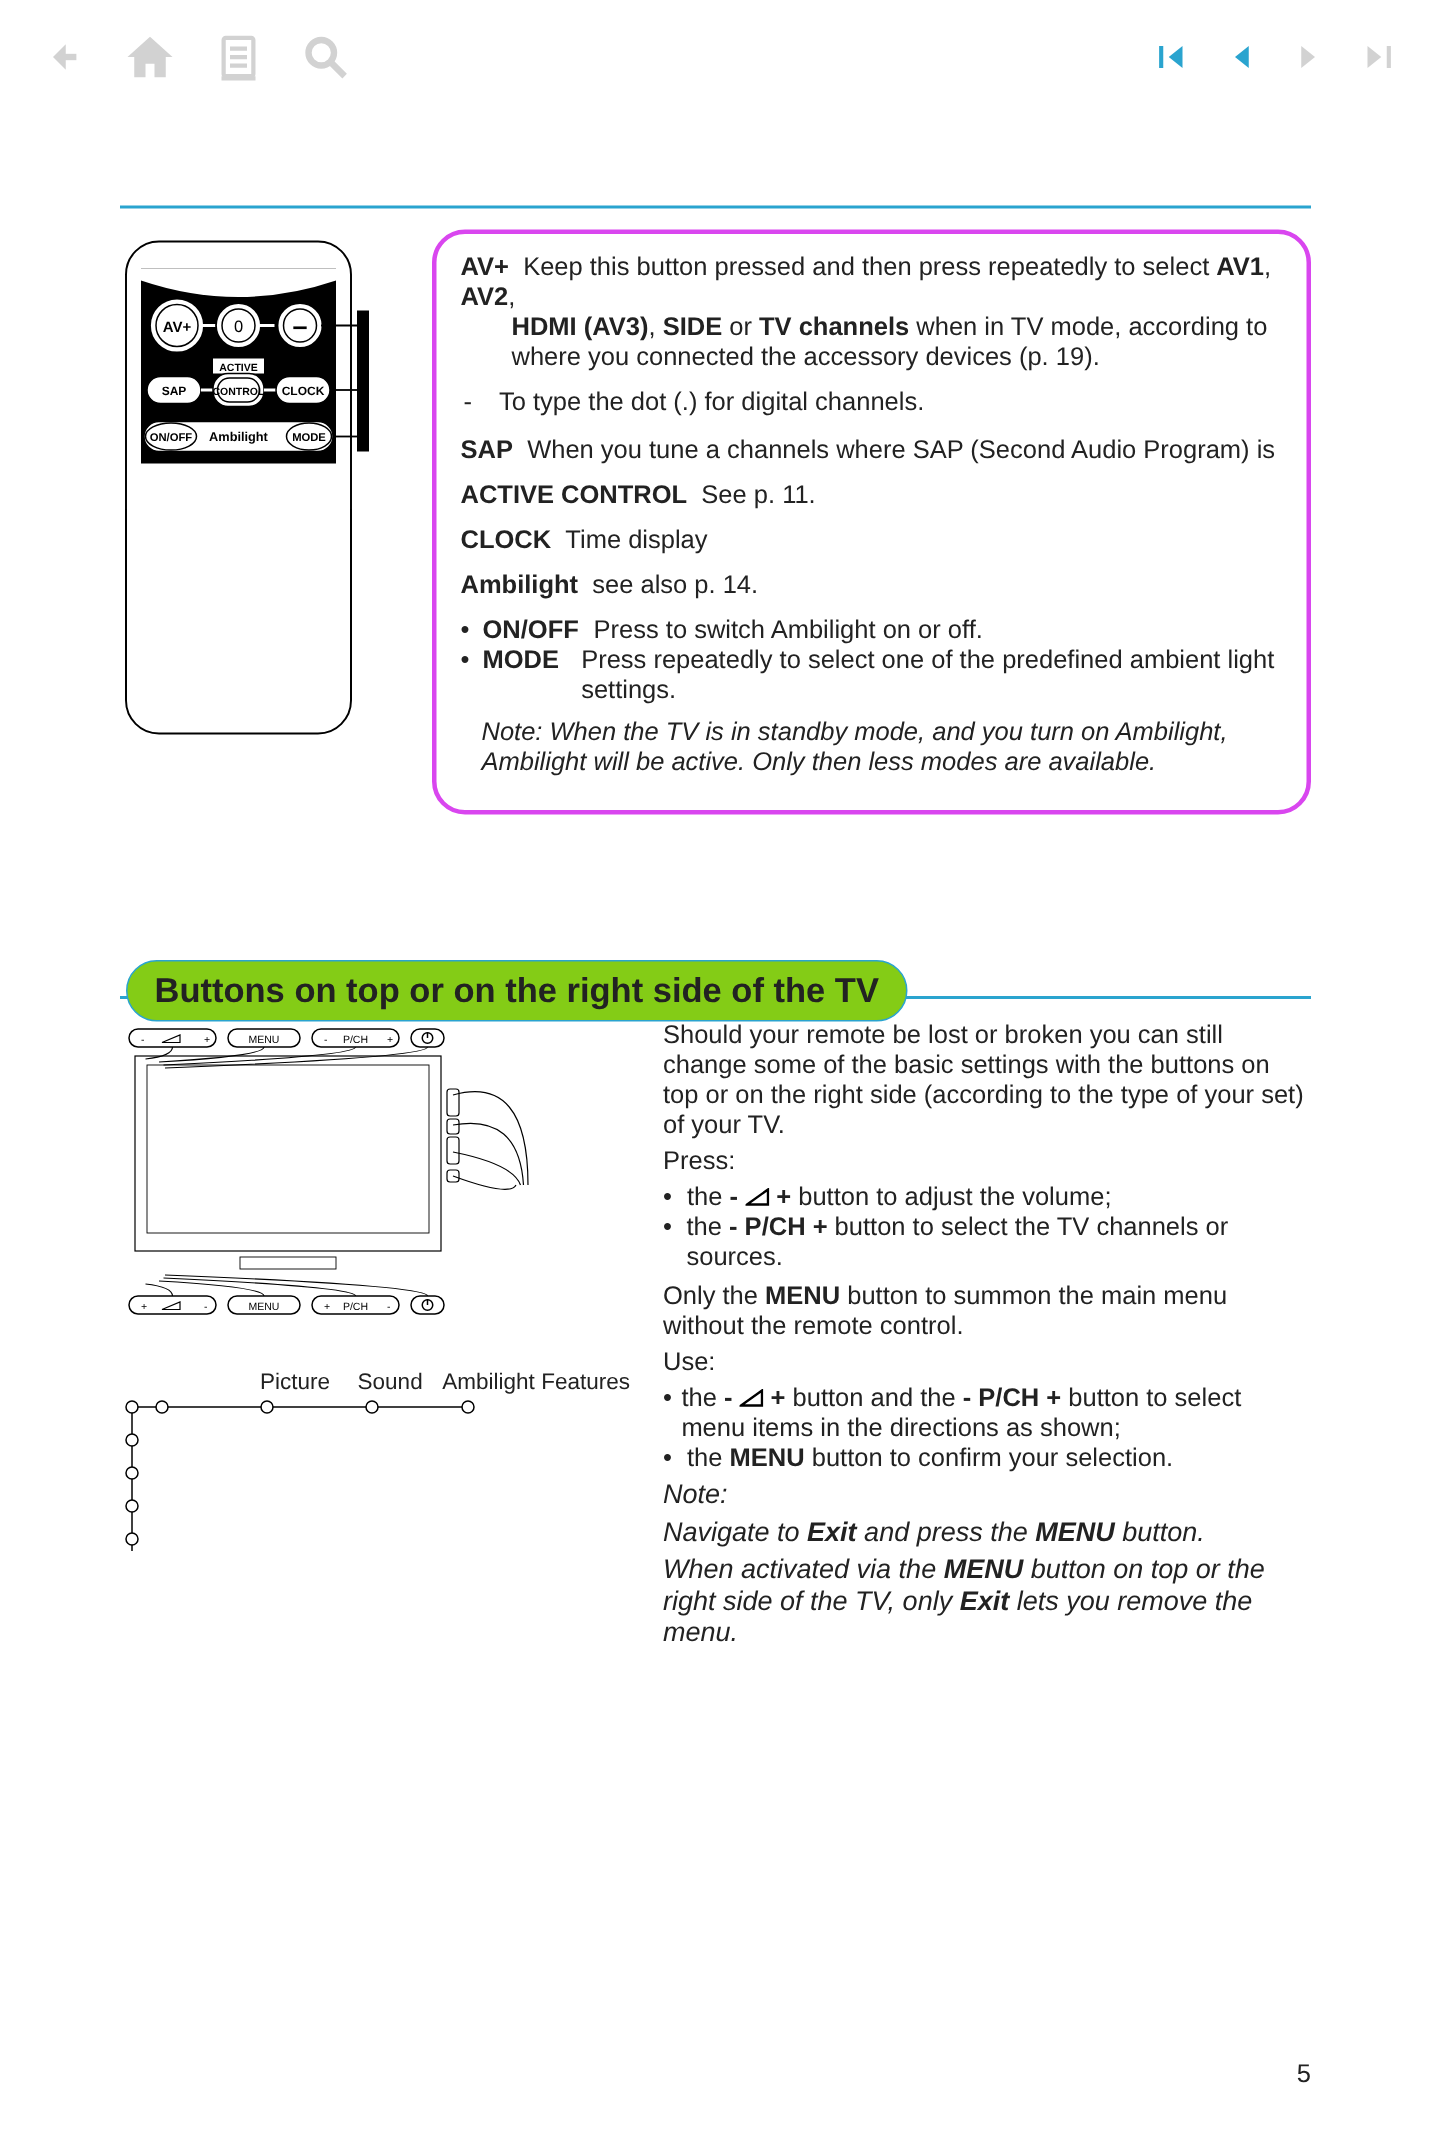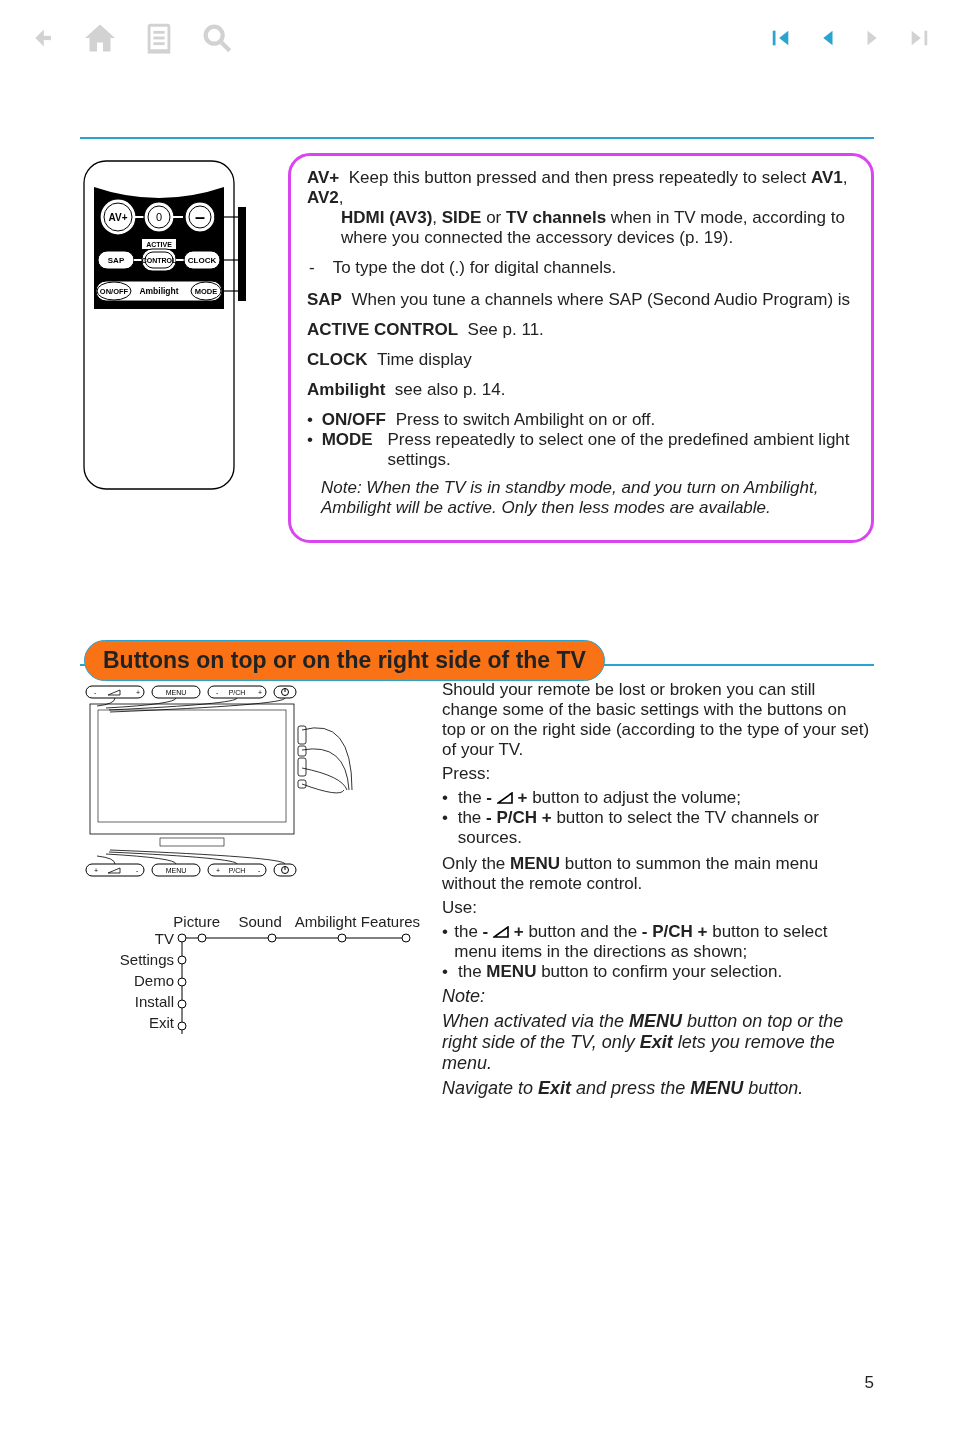--- a/index.html
+++ b/index.html
@@ -53,21 +53,21 @@
   .note { font-style: italic; margin-top:8px; padding-left:14px;}
   .section2 { margin-top: 80px; }
   .heading-bubble {
     display: inline-block;
     border: 1.5px solid #2aa4cf;
     border-radius: 999px;
     padding: 6px 18px;
     font-size: 23px;
     font-weight: bold;
     color: #222;
-    background: #f97316;
+    background: #84cc16;
     position: relative;
     top: 17px;
     left: 4px;
     z-index: 2;
   }
   .sec2-rule { border-top: 2px solid #2aa4cf; margin-top: 0; }
   .sec2-body { display: flex; gap: 22px; padding-top: 14px; }
   .tv-col { width: 340px; flex-shrink: 0; }
   .tv-svg { width: 340px; }
   .menu-tree { margin-top: 8px; font-size: 15px; }
@@ -280,27 +280,20 @@
         </svg>
 
         <div class="menu-tree">
           <div class="tree-top-row">
             <span>Picture</span>
             <span>Sound</span>
             <span>Ambilight</span>
             <span>Features</span>
           </div>
           <div style="display:flex;">
-            <div class="tree-left-col">
-              <div>TV</div>
-              <div>Settings</div>
-              <div>Demo</div>
-              <div>Install</div>
-              <div>Exit</div>
-            </div>
             <svg width="240" height="110" viewBox="0 0 240 110">
               <line x1="8" y1="8" x2="232" y2="8" stroke="#000"></line>
               <line x1="8" y1="8" x2="8" y2="104" stroke="#000"></line>
               <circle cx="8" cy="8" r="4" fill="#fff" stroke="#000"></circle>
               <circle cx="28" cy="8" r="4" fill="#fff" stroke="#000"></circle>
               <circle cx="98" cy="8" r="4" fill="#fff" stroke="#000"></circle>
               <circle cx="168" cy="8" r="4" fill="#fff" stroke="#000"></circle>
               <circle cx="232" cy="8" r="4" fill="#fff" stroke="#000"></circle>
               <circle cx="8" cy="30" r="4" fill="#fff" stroke="#000"></circle>
               <circle cx="8" cy="52" r="4" fill="#fff" stroke="#000"></circle>
@@ -330,21 +323,21 @@
             <span class="dot">•</span>
             <span><span>the </span><b>- <svg class="vol-glyph" width="16" height="12" viewBox="0 0 16 12">
                   <path d="M1 11 L15 11 L15 1 Z" fill="none" stroke="#000" stroke-width="1.6"></path>
                 </svg> +</b><span> button and the </span><b>- P/CH +</b><span> button to select menu items in the directions as shown;</span></span>
           </div>
         <div class="li">
             <span class="dot">•</span>
             <span><span>the </span><b>MENU</b><span> button to confirm your selection.</span></span>
           </div>
         <p class="note2" style="margin-top:4px;">Note:</p>
+        <p class="note2"><span>Navigate to </span><b>Exit</b><span> and press the </span><b>MENU</b><span> button.</span></p>
         <p class="note2"><span>When activated via the </span><b>MENU</b><span> button on top or the right side of the TV, only </span><b>Exit</b><span> lets you remove the menu.</span></p>
-        <p class="note2"><span>Navigate to </span><b>Exit</b><span> and press the </span><b>MENU</b><span> button.</span></p>
       </div>
     </div>
   </div>
 
 </div>
 
 <div class="page-num">5</div>
 
 </body></html>

